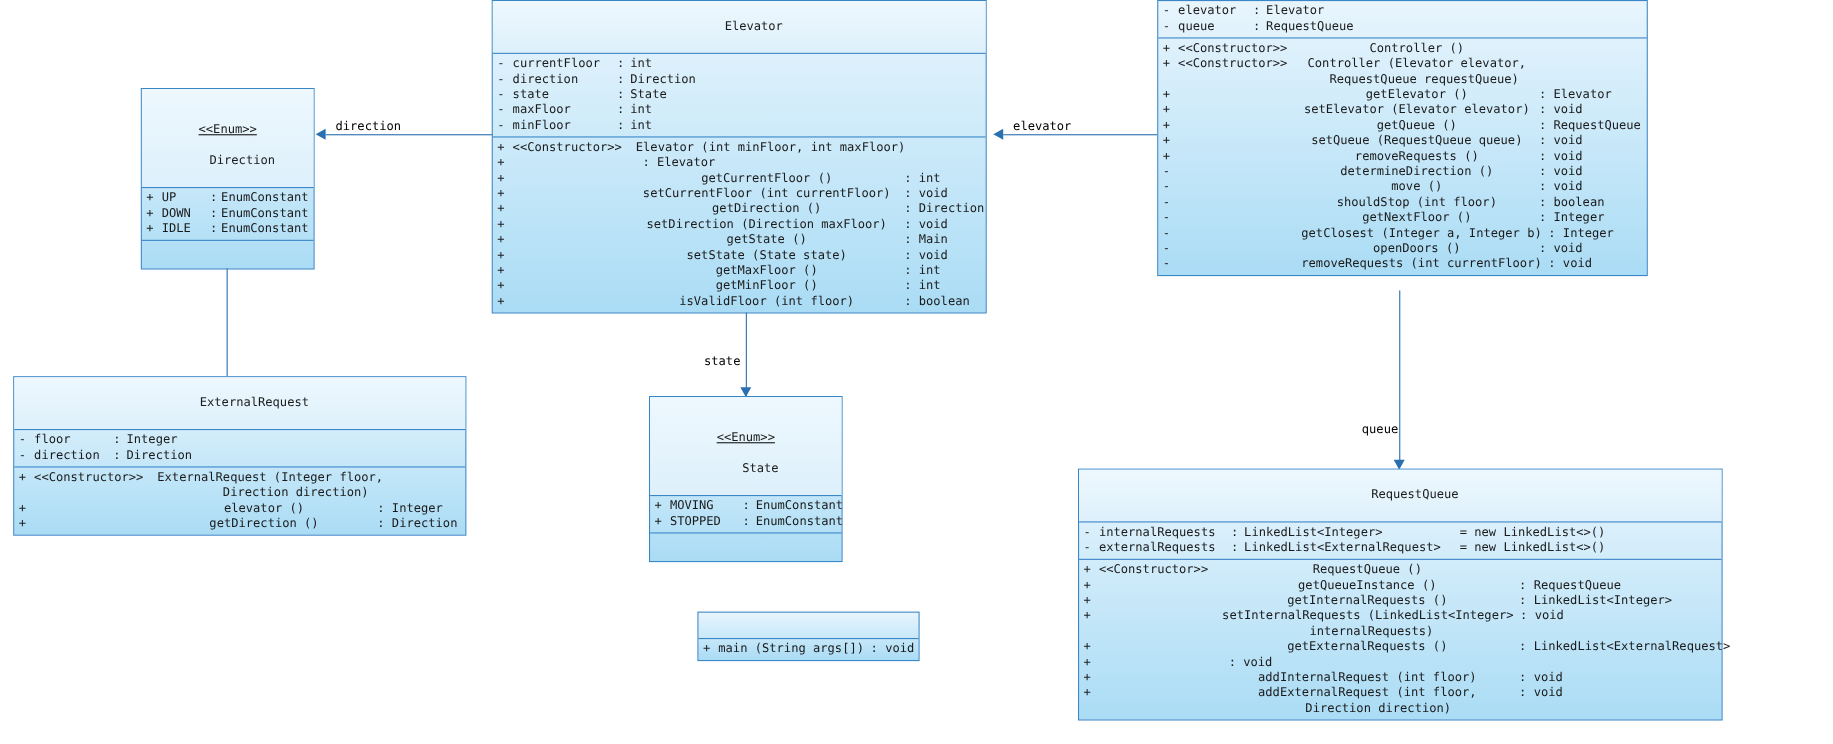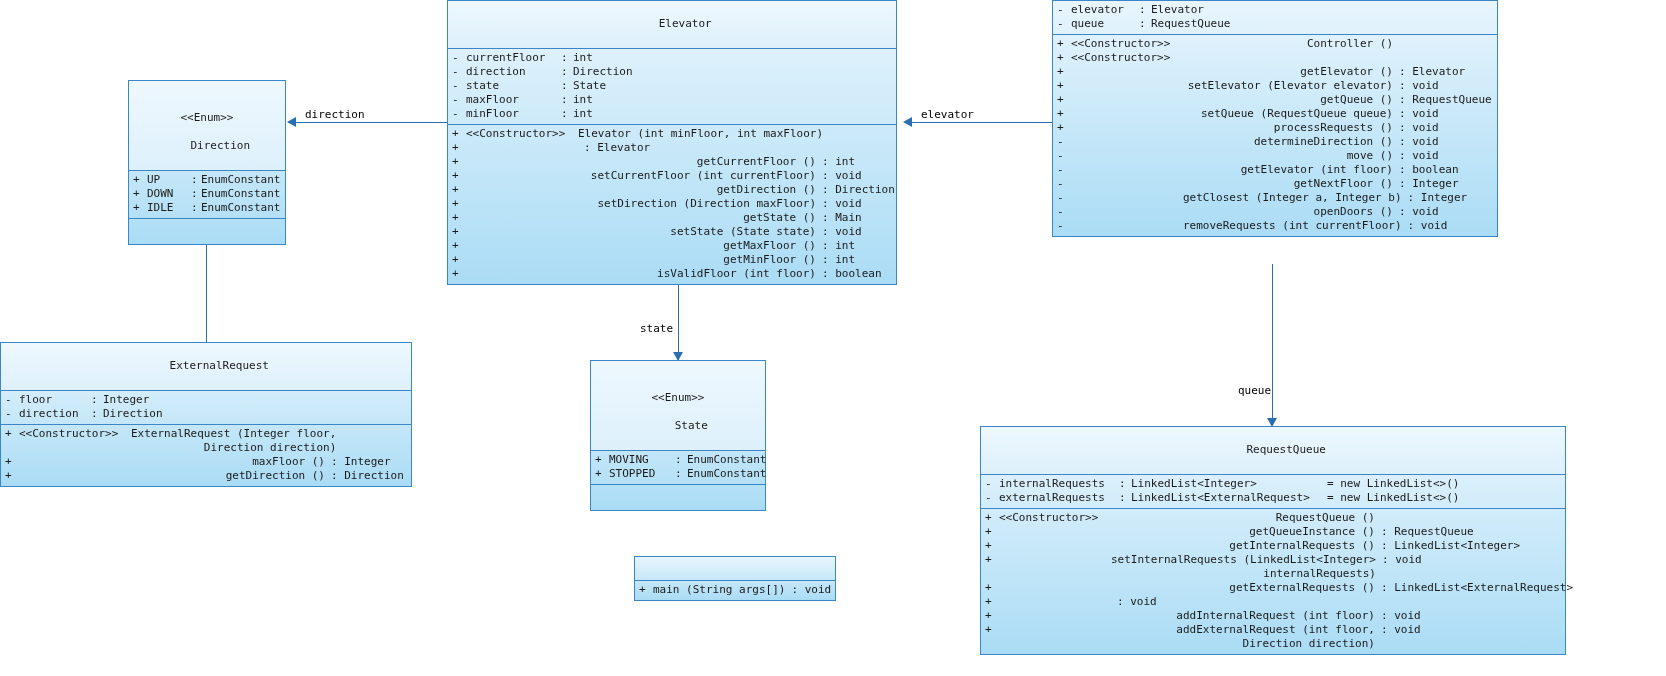--- a/index.html
+++ b/index.html
@@ -25,21 +25,21 @@
     line-height: 14px;
     color: #1a1a1a;
   }
   .uml-title {
     text-align: center;
     padding: 2px 4px 3px 4px;
     border-bottom: 1px solid #3a87c8;
     background: linear-gradient(180deg, #eef8fe 0%, #ddf0fb 100%);
     white-space: pre;
   }
-  .uml-title .stereo { display: block; }
+  .uml-title .stereo { display: block; text-decoration: underline; }
   .uml-compartment {
     border-bottom: 1px solid #3a87c8;
     padding: 2px 0 3px 0;
     background: transparent;
   }
   .uml-compartment:last-child { border-bottom: none; }
   .uml-compartment.empty { min-height: 13px; }
 
   .member {
     display: flex;
@@ -51,21 +51,21 @@
     width: 14px;
     flex: 0 0 14px;
     text-align: left;
   }
   .m-stereo {
     flex: 0 0 auto;
     text-align: left;
   }
   .m-name {
     flex: 1 1 auto;
-    text-align: right;
+    text-align: center;
     overflow: visible;
   }
   .m-type {
     flex: 0 0 auto;
     text-align: left;
     padding-left: 6px;
   }
   .m-init {
     flex: 0 0 auto;
     text-align: left;
@@ -255,20 +255,22 @@
   <div class="uml-compartment">
     <div class="member">
       <span class="m-vis">+</span>
       <span class="m-stereo" style="width:112px">&lt;&lt;Constructor&gt;&gt;</span>
       <span class="m-name">Controller ()</span>
       <span class="m-type" style="width:94px"></span>
     </div>
     <div class="member">
       <span class="m-vis">+</span>
       <span class="m-stereo" style="width:112px">&lt;&lt;Constructor&gt;&gt;</span>
+      <span class="m-name">Controller (Elevator elevator,
+  RequestQueue requestQueue)</span>
       <span class="m-type" style="width:94px"></span>
     </div>
     <div class="member">
       <span class="m-vis">+</span>
       <span class="m-stereo" style="width:112px"></span>
       <span class="m-name">getElevator ()</span>
       <span class="m-type" style="width:94px">: Elevator</span>
     </div>
     <div class="member">
       <span class="m-vis">+</span>
@@ -284,39 +286,39 @@
     </div>
     <div class="member">
       <span class="m-vis">+</span>
       <span class="m-stereo" style="width:112px"></span>
       <span class="m-name">setQueue (RequestQueue queue)</span>
       <span class="m-type" style="width:94px">: void</span>
     </div>
     <div class="member">
       <span class="m-vis">+</span>
       <span class="m-stereo" style="width:112px"></span>
-      <span class="m-name">processRequests ()</span>
+      <span class="m-name">removeRequests ()</span>
       <span class="m-type" style="width:94px">: void</span>
     </div>
     <div class="member">
       <span class="m-vis">-</span>
       <span class="m-stereo" style="width:112px"></span>
       <span class="m-name">determineDirection ()</span>
       <span class="m-type" style="width:94px">: void</span>
     </div>
     <div class="member">
       <span class="m-vis">-</span>
       <span class="m-stereo" style="width:112px"></span>
       <span class="m-name">move ()</span>
       <span class="m-type" style="width:94px">: void</span>
     </div>
     <div class="member">
       <span class="m-vis">-</span>
       <span class="m-stereo" style="width:112px"></span>
-      <span class="m-name">getElevator (int floor)</span>
+      <span class="m-name">shouldStop (int floor)</span>
       <span class="m-type" style="width:94px">: boolean</span>
     </div>
     <div class="member">
       <span class="m-vis">-</span>
       <span class="m-stereo" style="width:112px"></span>
       <span class="m-name">getNextFloor ()</span>
       <span class="m-type" style="width:94px">: Integer</span>
     </div>
     <div class="member">
       <span class="m-vis">-</span>
@@ -382,21 +384,21 @@
     <div class="member field">
       <span class="m-vis">+</span>
       <span class="m-fname" style="width:66px">STOPPED</span>
       <span class="m-colon" style="width:12px">:</span>
       <span class="m-type" style="padding-left:0">EnumConstant</span>
     </div>
   </div>
   <div class="uml-compartment empty" style="height:20px"></div>
 </div>
 
-<div class="uml-class" style="left:0px; top:342px; width:412px;">
+<div class="uml-class" style="left:12px; top:342px; width:412px;">
   <div class="uml-title">
     <span>ExternalRequest</span>
   </div>
   <div class="uml-compartment">
     <div class="member field">
       <span class="m-vis">-</span>
       <span class="m-fname" style="width:72px">floor</span>
       <span class="m-colon" style="width:12px">:</span>
       <span class="m-type" style="padding-left:0">Integer</span>
     </div>
@@ -411,21 +413,21 @@
     <div class="member">
       <span class="m-vis">+</span>
       <span class="m-stereo" style="width:112px">&lt;&lt;Constructor&gt;&gt;</span>
       <span class="m-name">ExternalRequest (Integer floor,
        Direction direction)</span>
       <span class="m-type" style="width:76px"></span>
     </div>
     <div class="member">
       <span class="m-vis">+</span>
       <span class="m-stereo" style="width:112px"></span>
-      <span class="m-name">maxFloor ()</span>
+      <span class="m-name">elevator ()</span>
       <span class="m-type" style="width:76px">: Integer</span>
     </div>
     <div class="member">
       <span class="m-vis">+</span>
       <span class="m-stereo" style="width:112px"></span>
       <span class="m-name">getDirection ()</span>
       <span class="m-type" style="width:76px">: Direction</span>
     </div>
   </div>
 </div>

